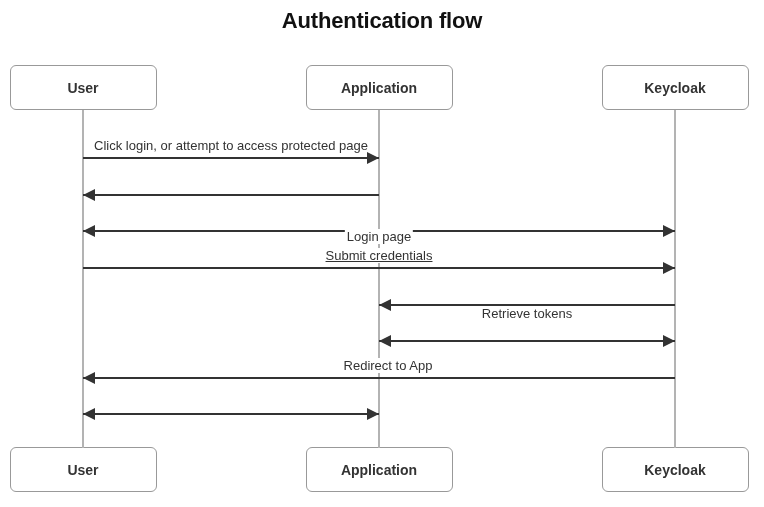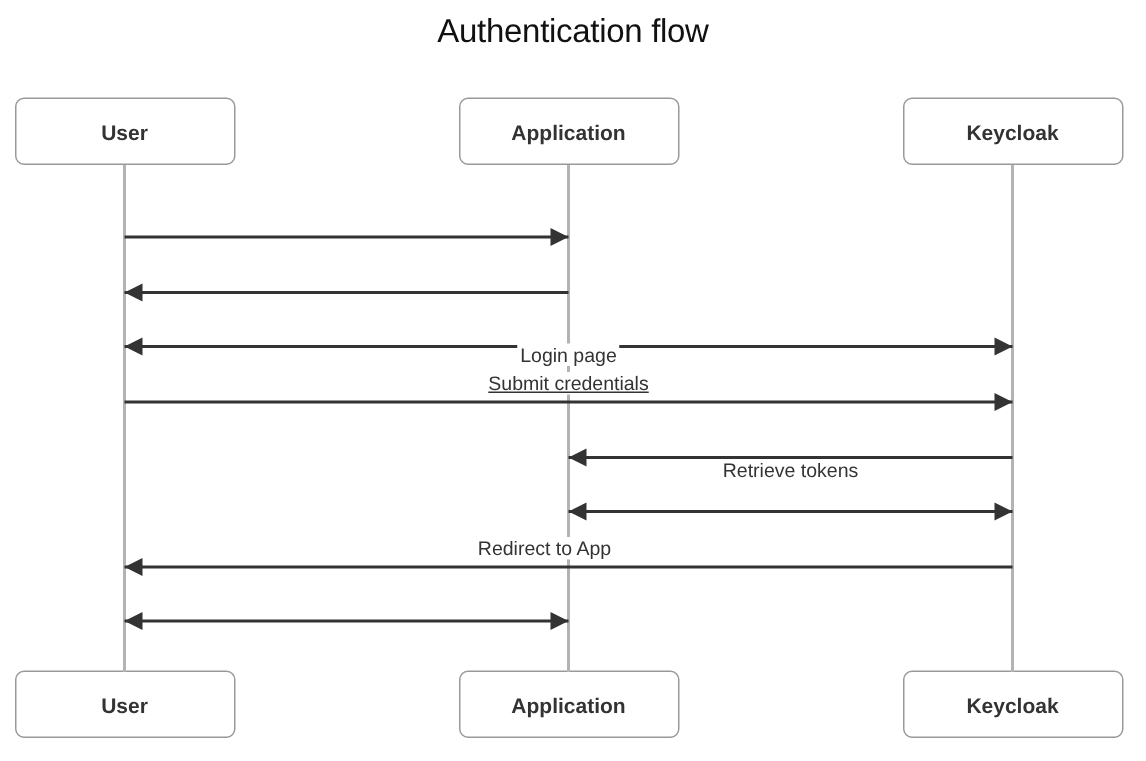--- a/index.html
+++ b/index.html
@@ -15,21 +15,21 @@
     background: var(--bg, #ffffff);
     overflow: hidden;
   }
   .diagram-title {
     position: absolute;
     top: 8px;
     left: 0;
     width: 100%;
     text-align: center;
     font-size: 22px;
-    font-weight: 400;
+    font-weight: 700;
     color: var(--title, #111111);
     letter-spacing: -0.2px;
   }
   .actor-box {
     position: absolute;
     box-sizing: border-box;
     width: 147px;
     height: 45px;
     border: 1.5px solid var(--actor-border, #999999);
     border-radius: 6px;
@@ -96,35 +96,36 @@
     </div>
     <div class="lifeline" style="left: 378px;"></div>
     <div class="actor-box" style="left: 601.5px; top: 65px;">
       <span class="actor-label">Keycloak</span>
     </div>
     <div class="actor-box" style="left: 601.5px; top: 447px;">
       <span class="actor-label">Keycloak</span>
     </div>
     <div class="lifeline" style="left: 674px;"></div>
     <div class="msg-line" style="left: 83px; width: 296px; top: 157px;"></div>
+    <div class="msg-label" style="left: 231px; top: 138px;">Click login, or attempt to access protected page</div>
     <div class="arrowhead arrow-right" style="top: 152px; left: 367px;"></div>
     <div class="msg-line" style="left: 83px; width: 296px; top: 194px;"></div>
     <div class="arrowhead arrow-left" style="top: 189px; left: 83px;"></div>
     <div class="msg-line" style="left: 83px; width: 592px; top: 230px;"></div>
     <div class="msg-label" style="left: 379px; top: 211px; margin-top: 18px;">Login page</div>
     <div class="arrowhead arrow-left" style="top: 225px; left: 83px;"></div>
     <div class="arrowhead arrow-right" style="top: 225px; left: 663px;"></div>
     <div class="msg-line" style="left: 83px; width: 592px; top: 267px;"></div>
     <div class="msg-label" style="left: 379px; top: 248px; text-decoration: underline;">Submit credentials</div>
     <div class="arrowhead arrow-right" style="top: 262px; left: 663px;"></div>
     <div class="msg-line" style="left: 379px; width: 296px; top: 304px;"></div>
     <div class="arrowhead arrow-left" style="top: 299px; left: 379px;"></div>
     <div class="msg-line" style="left: 379px; width: 296px; top: 340px;"></div>
     <div class="msg-label" style="left: 527px; top: 306px;">Retrieve tokens</div>
     <div class="arrowhead arrow-left" style="top: 335px; left: 379px;"></div>
     <div class="arrowhead arrow-right" style="top: 335px; left: 663px;"></div>
     <div class="msg-line" style="left: 83px; width: 592px; top: 377px;"></div>
-    <div class="msg-label" style="left: 363px; top: 358px;">Redirect to App</div>
+    <div class="msg-label" style="left: 388px; top: 358px;">Redirect to App</div>
     <div class="arrowhead arrow-left" style="top: 372px; left: 83px;"></div>
     <div class="msg-line" style="left: 83px; width: 296px; top: 413px;"></div>
     <div class="arrowhead arrow-left" style="top: 408px; left: 83px;"></div>
     <div class="arrowhead arrow-right" style="top: 408px; left: 367px;"></div>
   </div>
 
 </body></html>

